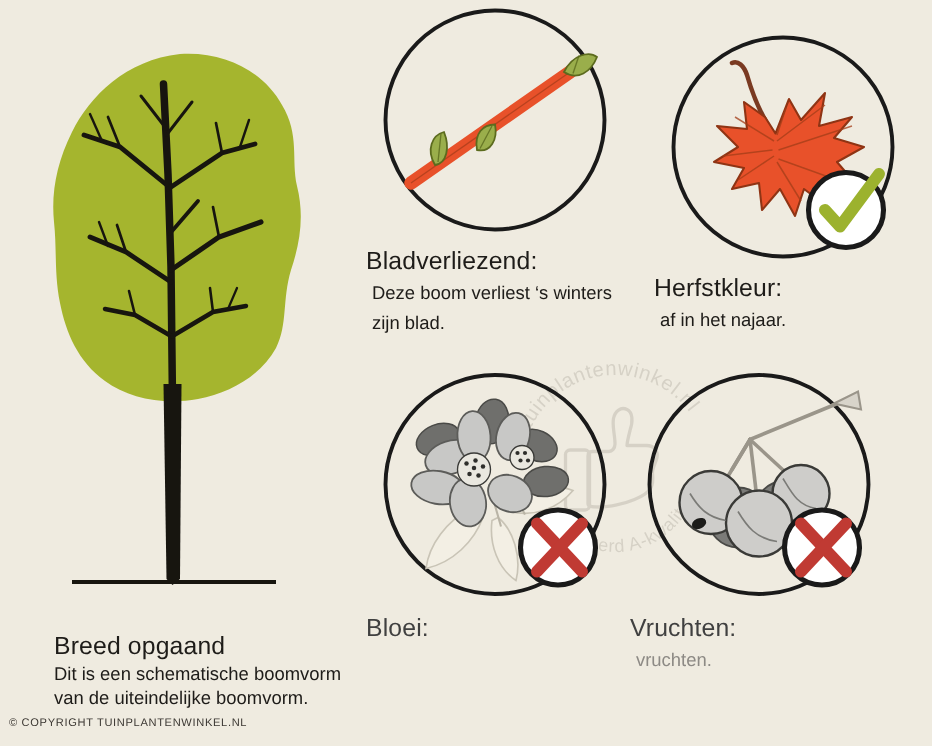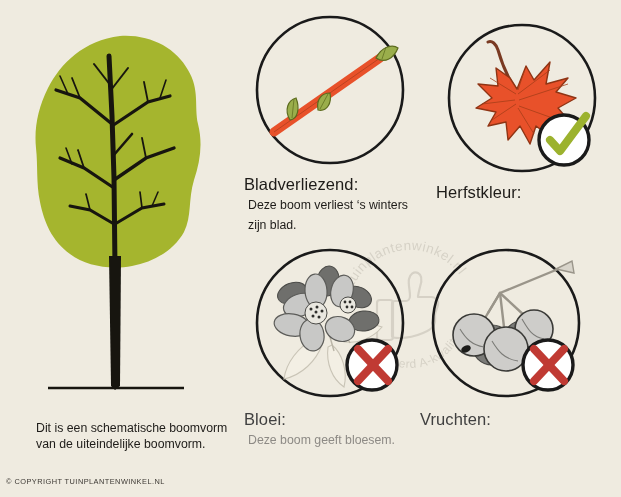--- a/index.html
+++ b/index.html
@@ -84,21 +84,21 @@
     left: 238px;
     top: 0;
     width: 383px;
     height: 497px;
   }
   .cell {
     position: absolute;
     width: 186px;
     height: 243px;
   }
-  .cell-bladverliezend { left: 4px;   top: 14px; }
+  .cell-bladverliezend { left: 4px;   top: 4px; }
   .cell-herfstkleur    { left: 196px; top: 22px; }
   .cell-bloei          { left: 4px;   top: 243px; }
   .cell-vruchten       { left: 180px; top: 243px; }
 
   .circle-wrap {
     position: absolute;
     left: 12px;
     top: 0;
     width: 152px;
     height: 152px;
@@ -198,20 +198,21 @@
           </g>
 
           <path d="M101,228 L113,228 L112,358 L107,362 L103,358 Z" fill="#17150f"></path>
 
           <line x1="40" y1="360" x2="176" y2="360" stroke="#17150f" stroke-width="2.6"></line>
         </g>
       </svg>
     </div>
 
     <div class="tree-caption">
+      <div class="tree-title">Breed opgaand</div>
       <div class="tree-sub">Dit is een schematische boomvorm</div>
       <div class="tree-sub">van de uiteindelijke boomvorm.</div>
     </div>
 
     <div class="copyright">© Copyright Tuinplantenwinkel.nl</div>
   </div>
 
   <div class="features">
 
     <div class="cell cell-bladverliezend">
@@ -259,20 +260,21 @@
             <path d="M70,72 L44,56"></path>
           </g>
           <g>
             <circle cx="118" cy="118" r="25" fill="#ffffff" stroke="#1a1a1a" stroke-width="3.4"></circle>
             <path d="M104,118 L114,129 L140,94" stroke="#9cb22e" stroke-width="8" fill="none" stroke-linecap="round" stroke-linejoin="round"></path>
           </g>
         </svg>
       </div>
       <div class="cell-text">
         <div class="feat-title">Herfstkleur:</div>
+        <div class="feat-desc">af in het najaar.</div>
       </div>
     </div>
 
     <div class="cell cell-bloei dim">
       <div class="circle-wrap">
         <svg width="152" height="152" viewBox="0 0 152 152" aria-hidden="true">
           <circle cx="76" cy="76" r="73" fill="none" stroke="#1a1a1a" stroke-width="2.6"></circle>
 
           <g fill="#f3efe4" stroke="#c9c4b6" stroke-width="1.1">
             <path d="M60,92 C44,100 32,116 30,132 C48,128 62,114 68,98 Z"></path>
@@ -319,21 +321,20 @@
           </g>
           <g>
             <circle cx="118" cy="118" r="25" fill="#ffffff" stroke="#1a1a1a" stroke-width="3.4"></circle>
             <path d="M104,102 L134,134" stroke="#c03a33" stroke-width="8" stroke-linecap="round"></path>
             <path d="M134,102 L104,134" stroke="#c03a33" stroke-width="8" stroke-linecap="round"></path>
           </g>
         </svg>
       </div>
       <div class="cell-text">
         <div class="feat-title">Bloei:</div>
-        <div class="feat-desc">Deze boom geeft bloesem.</div>
       </div>
     </div>
 
     <div class="cell cell-vruchten dim">
       <div class="circle-wrap">
         <svg width="152" height="152" viewBox="0 0 152 152" aria-hidden="true">
           <circle cx="76" cy="76" r="73" fill="none" stroke="#1a1a1a" stroke-width="2.6"></circle>
 
           <g stroke="#9a958a" stroke-width="2.4" fill="none" stroke-linecap="round">
             <path d="M138,18 L70,46"></path>
@@ -362,17 +363,18 @@
           <ellipse cx="36" cy="102" rx="5" ry="3.4" fill="#1c1c1a" transform="rotate(-24 36 102)"></ellipse>
           <g>
             <circle cx="118" cy="118" r="25" fill="#ffffff" stroke="#1a1a1a" stroke-width="3.4"></circle>
             <path d="M104,102 L134,134" stroke="#c03a33" stroke-width="8" stroke-linecap="round"></path>
             <path d="M134,102 L104,134" stroke="#c03a33" stroke-width="8" stroke-linecap="round"></path>
           </g>
         </svg>
       </div>
       <div class="cell-text">
         <div class="feat-title">Vruchten:</div>
+        <div class="feat-desc">vruchten.</div>
       </div>
     </div>
 
   </div>
 </div>
 
 </body></html>

